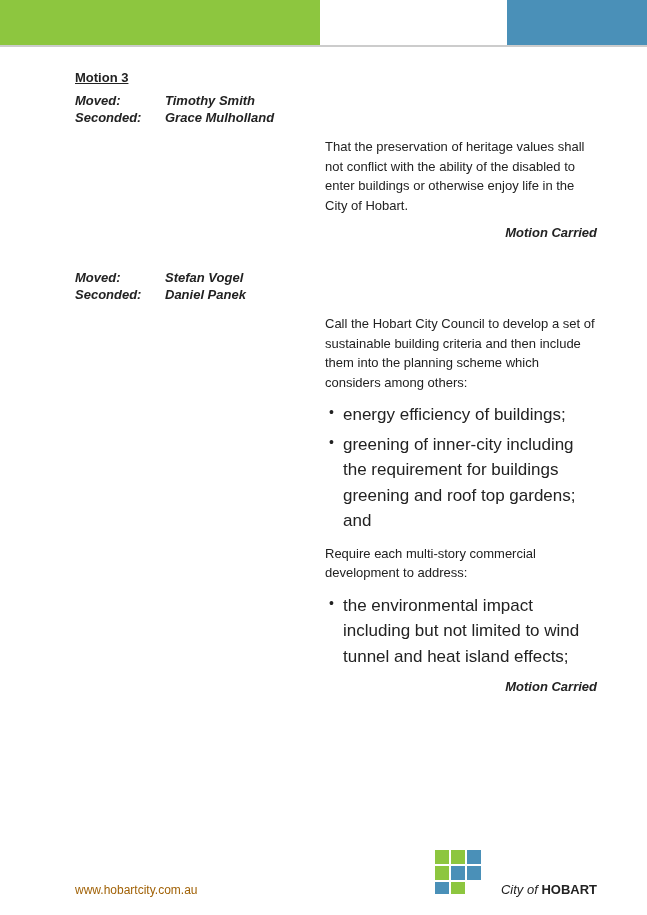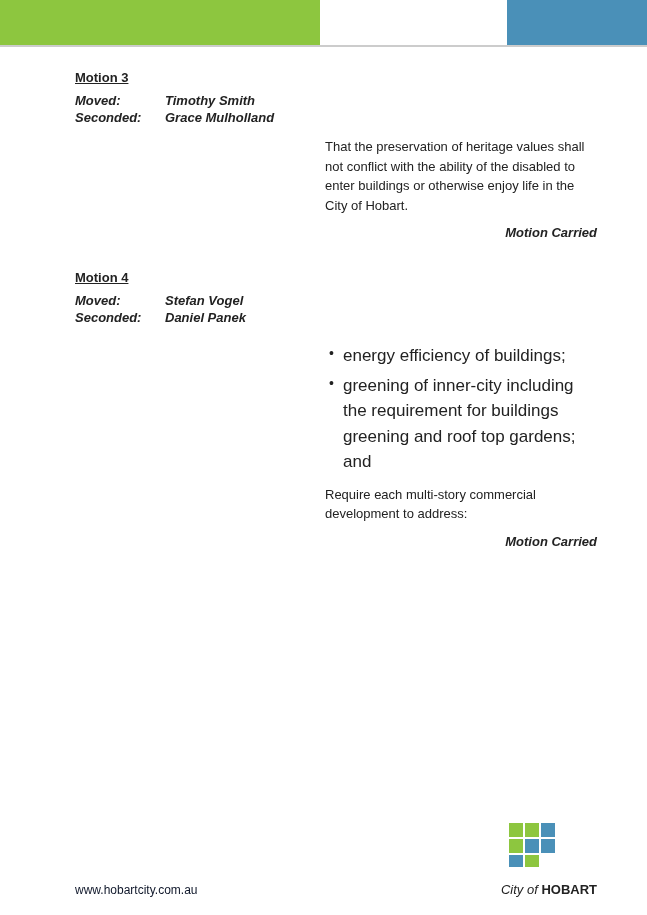--- a/index.html
+++ b/index.html
@@ -156,28 +156,28 @@
       bottom: 18px;
       left: 75px;
       right: 50px;
       display: flex;
       align-items: flex-end;
       justify-content: space-between;
     }
 
     .footer-url {
       font-size: 12px;
-      color: #0f172a;
+      color: #a16207;
     }
 
     
     .hobart-logo {
       display: flex;
-      flex-direction: column;
-      align-items: flex-start;
+      flex-direction: row;
+      align-items: flex-end;
       gap: 12px;
     }
 
     .hobart-text {
       font-size: 13px;
       color: #222;
       white-space: nowrap;
     }
 
     .hobart-text em {
@@ -228,42 +228,43 @@
       <div class="motion-body">
         <div class="motion-left-col"></div>
         <div class="motion-right-col">
           <div class="motion-text">That the preservation of heritage values shall not conflict with the ability of the disabled to enter buildings or otherwise enjoy life in the City of Hobart.</div>
           <div class="motion-carried">Motion Carried</div>
         </div>
       </div>
     </div>
 
     <div class="motion-section">
-      <div class="motion-title">Motion 4</div>
       <div class="motion-meta">
         <div class="motion-meta-row">
           <span class="meta-label">Moved:</span>
           <span class="meta-value">Stefan Vogel</span>
         </div>
         <div class="motion-meta-row">
           <span class="meta-label">Seconded:</span>
           <span class="meta-value">Daniel Panek</span>
         </div>
       </div>
       <div class="motion-body">
         <div class="motion-left-col"></div>
         <div class="motion-right-col">
+          <div class="motion-text">Call the Hobart City Council to develop a set of sustainable building criteria and then include them into the planning scheme which considers among others:</div>
           <ul class="bullet-list">
 
           <li>energy efficiency of buildings;</li>
               <li>greening of inner-city including the requirement for buildings greening and roof top gardens; and</li>
             </ul>
           <div class="motion-text">Require each multi-story commercial development to address:</div>
           <ul class="bullet-list">
 
+          <li>the environmental impact including but not limited to wind tunnel and heat island effects;</li>
             </ul>
           <div class="motion-carried">Motion Carried</div>
         </div>
       </div>
     </div>
 
   </div>
 
   <div class="footer">
     <span class="footer-url">www.hobartcity.com.au</span>

